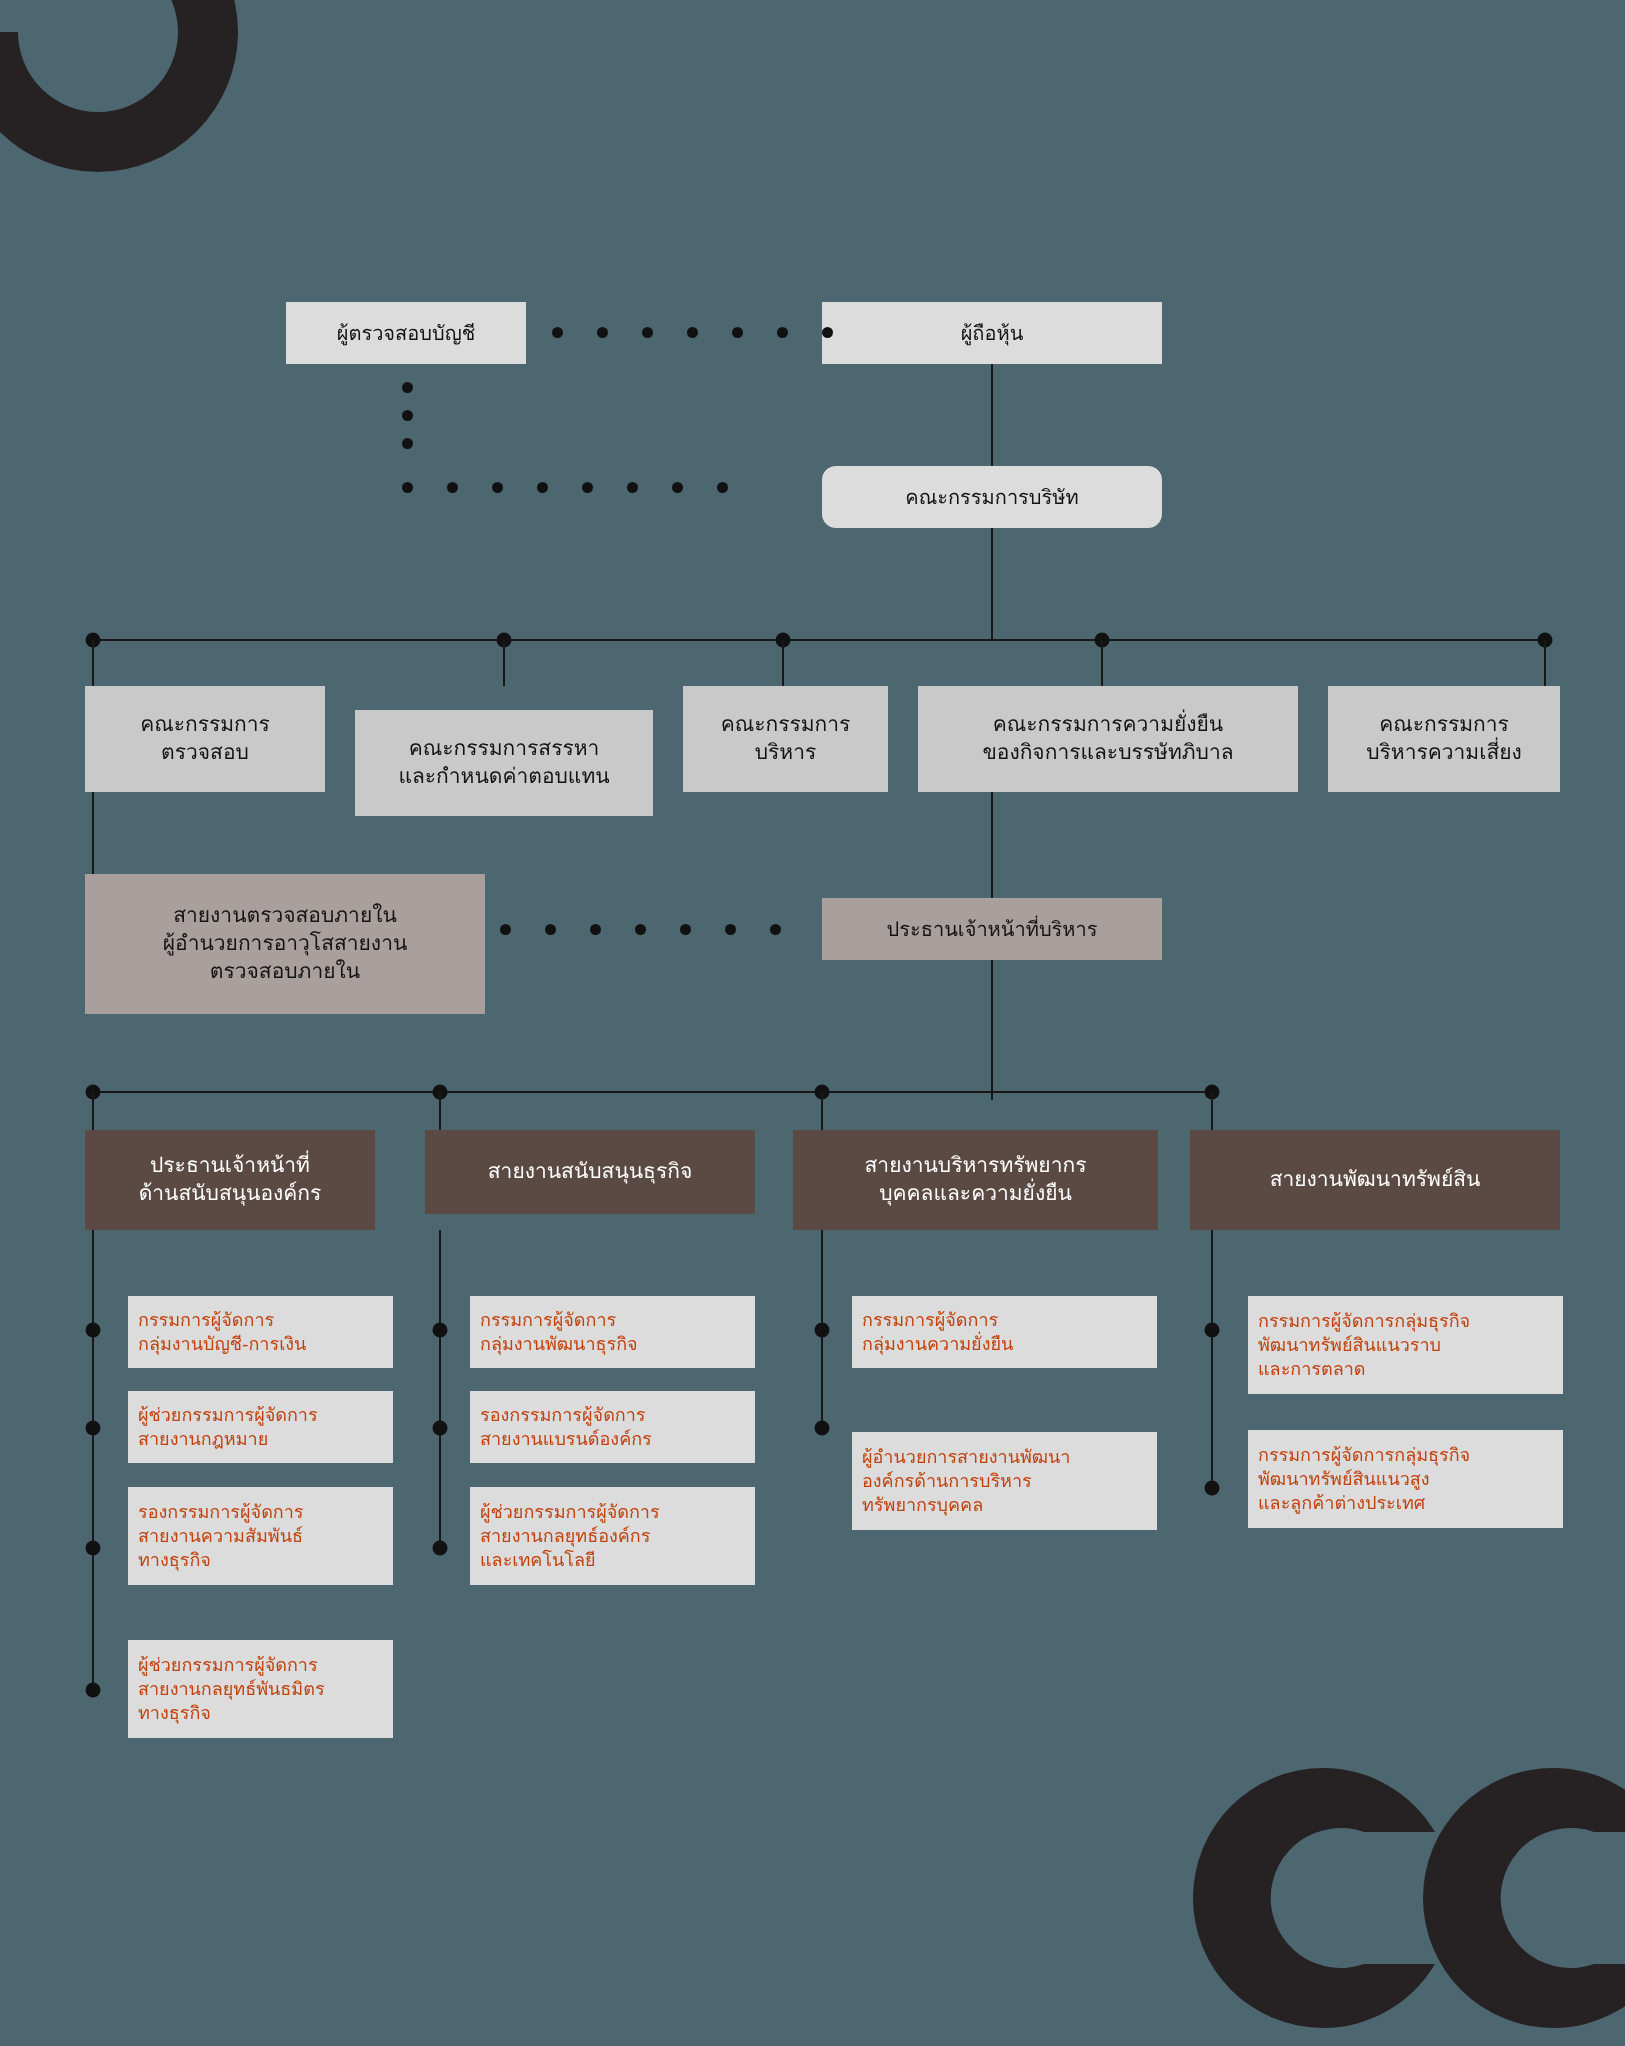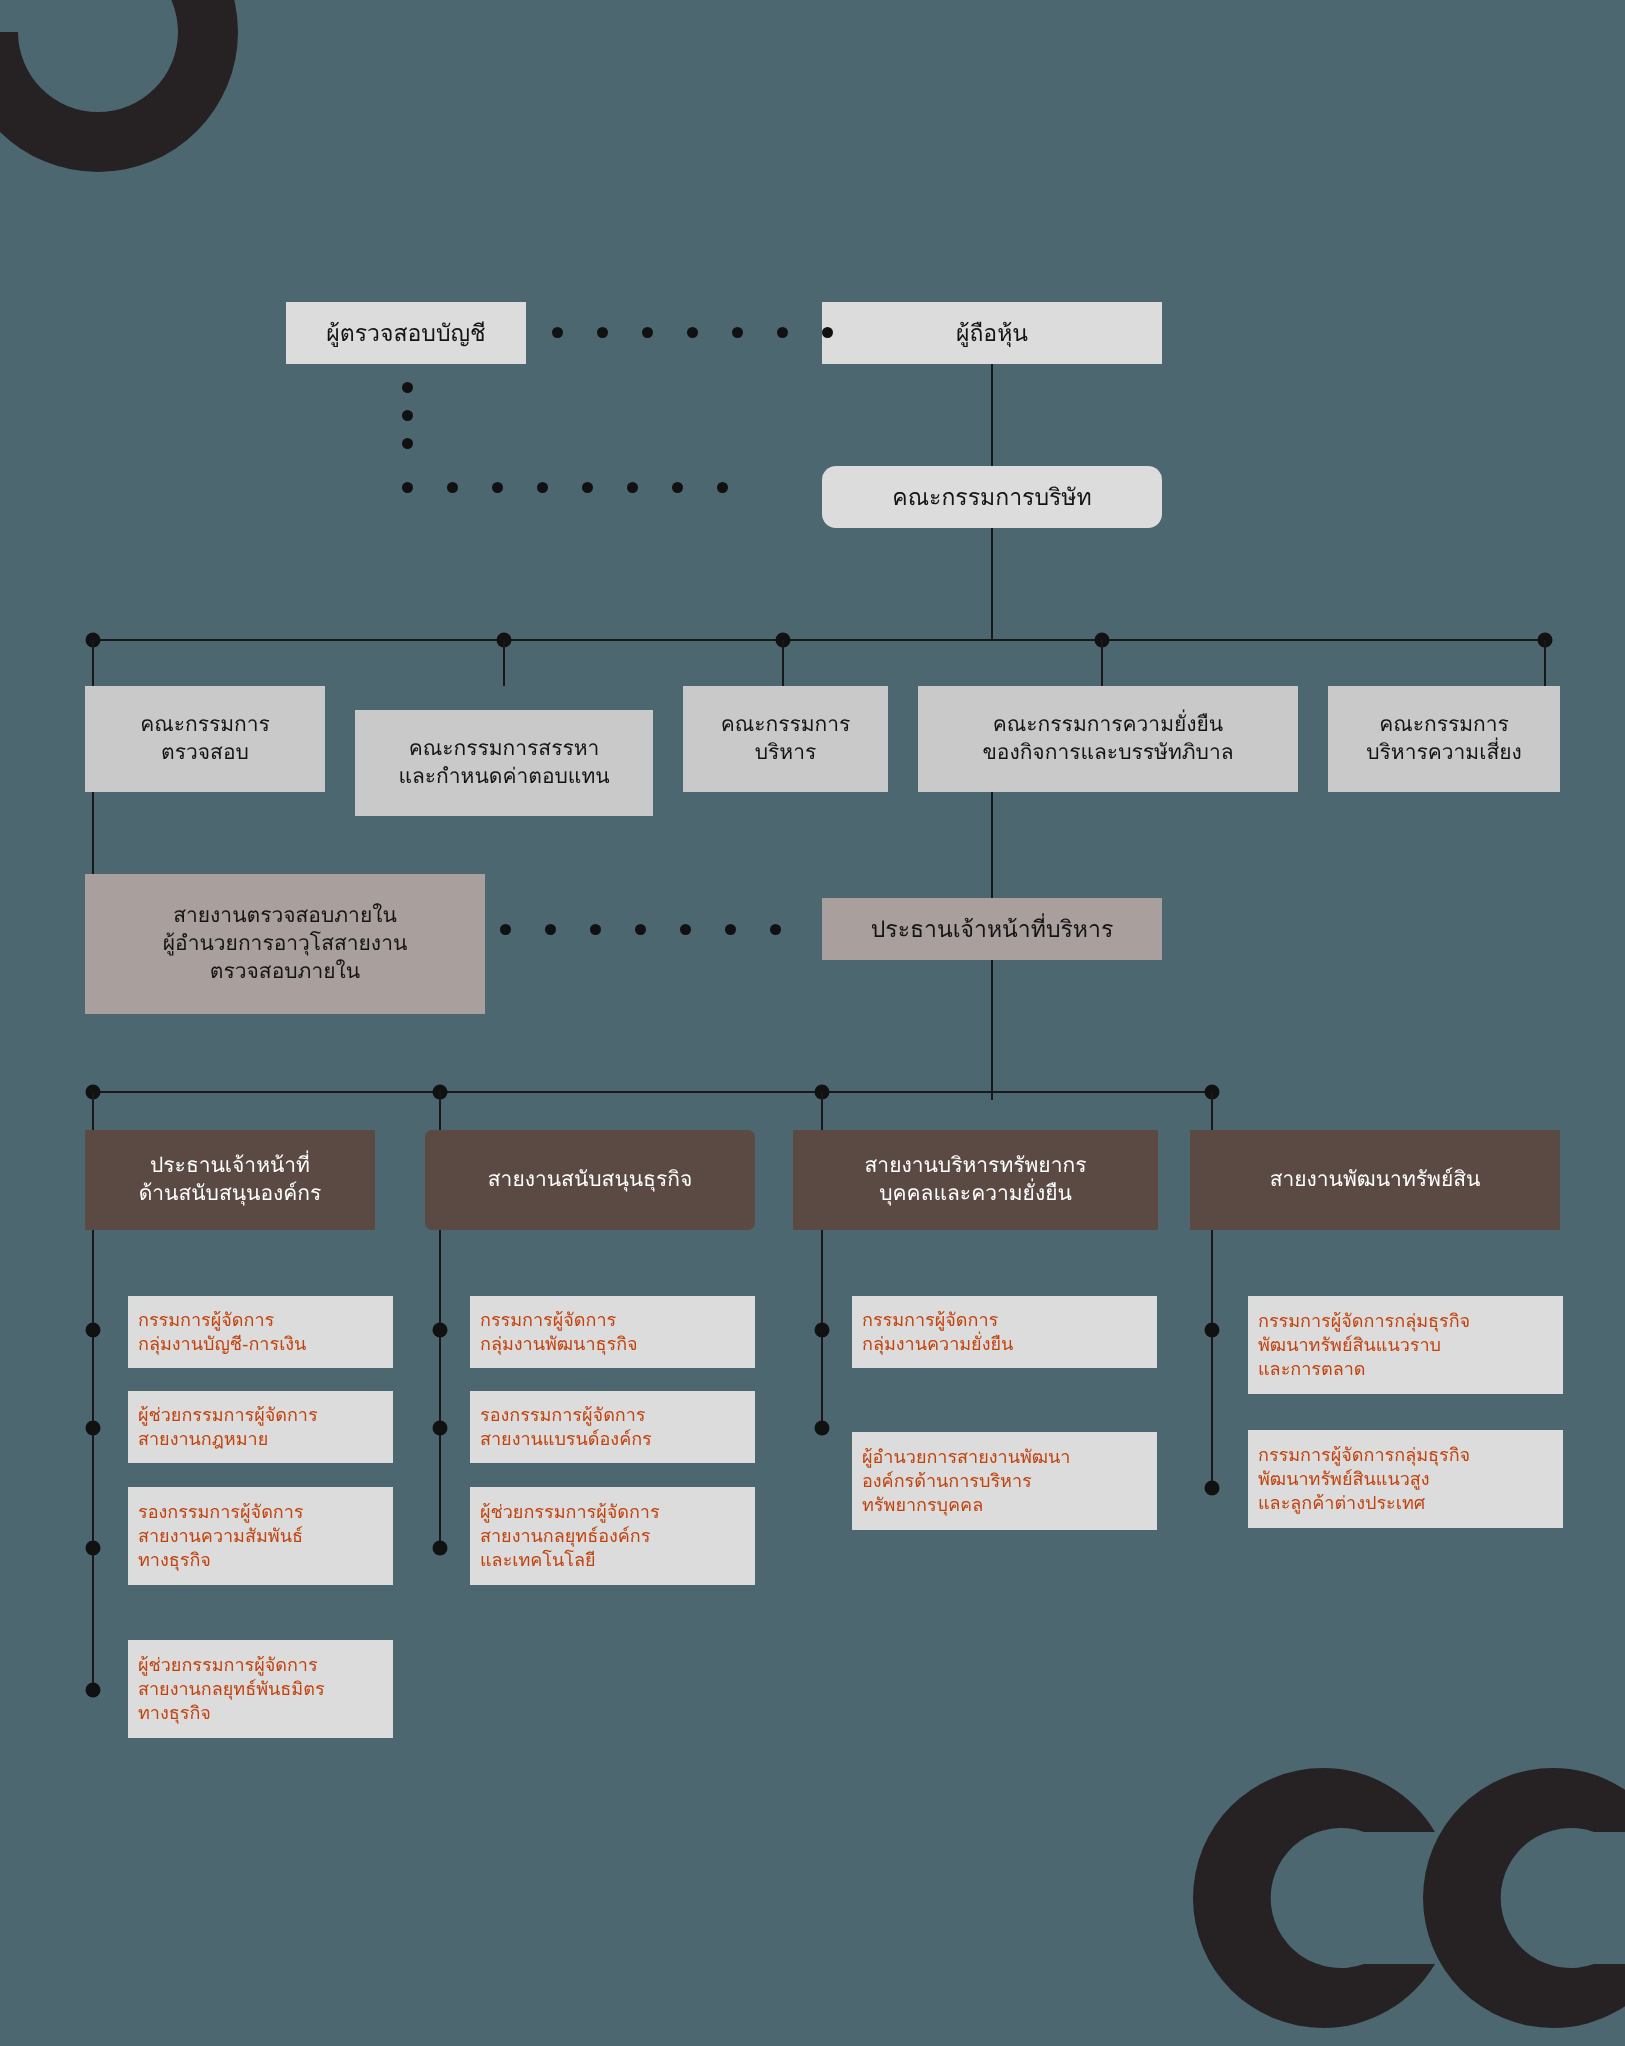--- a/index.html
+++ b/index.html
@@ -40,21 +40,21 @@
     line-height: 1.32;
     padding: 6px 10px;
     white-space: pre-line;
   }
   .box.light  { background: #dcdcdc; color: #141414; }
   .box.gray   { background: #c9c9c9; color: #141414; }
   .box.mauve  { background: #a99f9d; color: #141414; }
   .box.brown  { background: #5a4a43; color: #ffffff; }
   .box.small  { background: #dcdcdc; color: #c2410c; text-align: left; justify-content: flex-start; }
 
-  .fs-22 { font-size: 23px; }
+  .fs-22 { font-size: 20px; }
   .fs-21 { font-size: 21px; }
   .fs-18 { font-size: 18px; }
 </style>
 </head>
 <body>
 
 <div id="root">
 
   <svg class="deco" id="deco-tl" viewBox="0 0 300 320">
     <path d="M150,10 a140,140 0 1,1 -140,140 L70,150 a80,80 0 1,0 80,-80 Z" fill="#262223"></path>
@@ -153,21 +153,21 @@
   <div class="node-dot" style="left:822px; top:1092px;"></div>
   <div class="node-dot" style="left:1212px; top:1092px;"></div>
 
   <div class="ln vl" style="left:92px;   top:1092px; height:38px;"></div>
   <div class="ln vl" style="left:439px;  top:1092px; height:38px;"></div>
   <div class="ln vl" style="left:821px;  top:1092px; height:38px;"></div>
   <div class="ln vl" style="left:1211px; top:1092px; height:38px;"></div>
 
   <div class="box brown fs-21" style="left:85px; top:1130px; width:290px; height:100px;">ประธานเจ้าหน้าที่
 ด้านสนับสนุนองค์กร</div>
-  <div class="box brown fs-21" style="left:425px; top:1130px; width:330px; height:100px;border-radius:7px;">สายงานสนับสนุนธุรกิจ</div>
+  <div class="box brown fs-21" style="left:425px; top:1130px; width:330px; height:84px;">สายงานสนับสนุนธุรกิจ</div>
   <div class="box brown fs-21" style="left:793px; top:1130px; width:365px; height:100px;">สายงานบริหารทรัพยากร
 บุคคลและความยั่งยืน</div>
   <div class="box brown fs-21" style="left:1190px; top:1130px; width:370px; height:100px;">สายงานพัฒนาทรัพย์สิน</div>
 
   <div class="ln vl" style="left:92px; top:1230px; height:462px;"></div>
   <div class="node-dot" style="left:93px; top:1330px;"></div>
   <div class="node-dot" style="left:93px; top:1428px;"></div>
   <div class="node-dot" style="left:93px; top:1548px;"></div>
   <div class="node-dot" style="left:93px; top:1690px;"></div>
 

